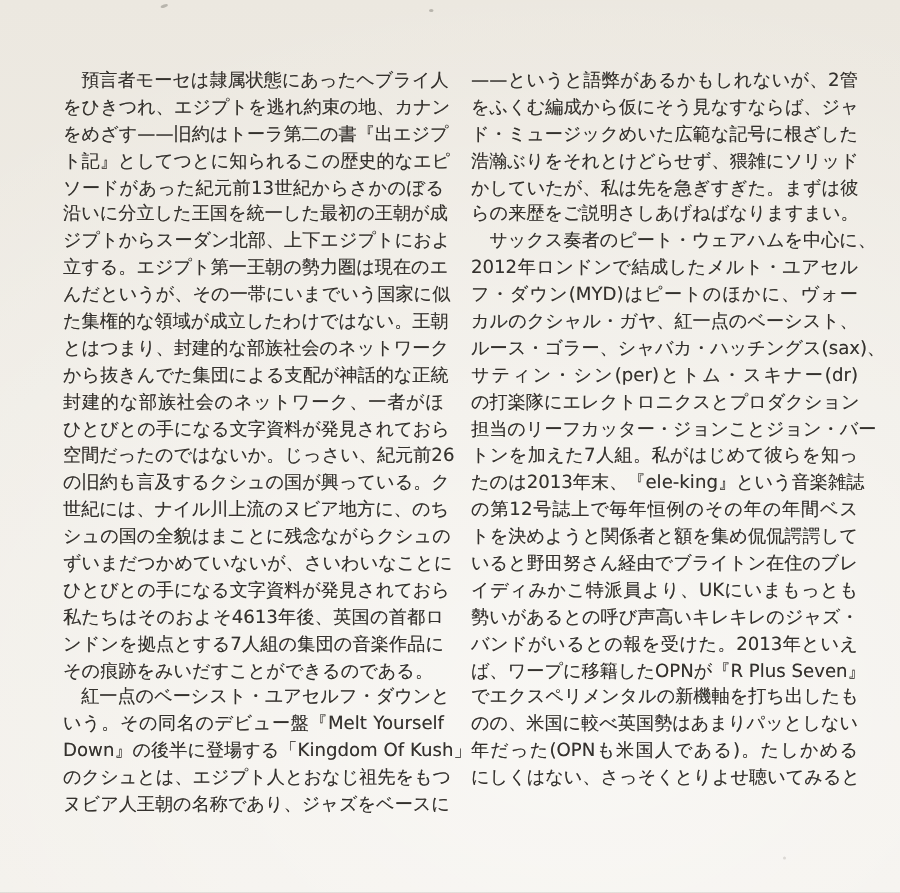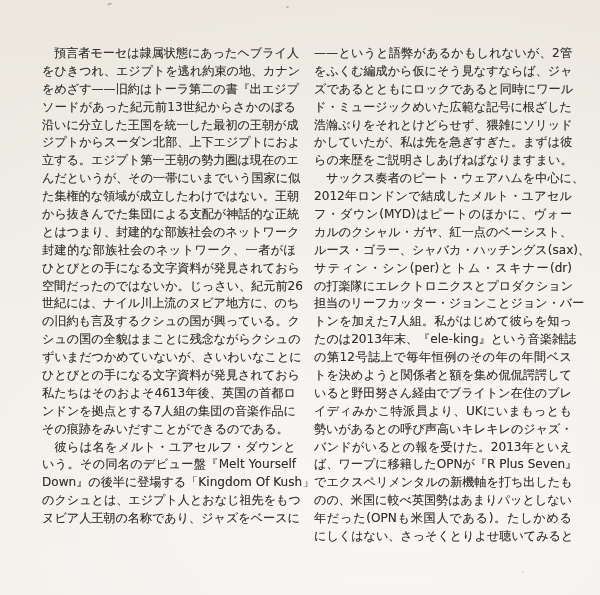--- a/index.html
+++ b/index.html
@@ -52,49 +52,49 @@
 
 <div id="page">
   <div id="speck-1" class="speck"></div>
   <div id="speck-2" class="speck"></div>
   <div id="speck-3" class="speck"></div>
 
   <div id="col-left" class="col">
       <div class="line">　預言者モーセは隷属状態にあったヘブライ人</div>
       <div class="line">をひきつれ、エジプトを逃れ約束の地、カナン</div>
       <div class="line">をめざす——旧約はトーラ第二の書『出エジプ</div>
+      <div class="line">ト記』としてつとに知られるこの歴史的なエピ</div>
       <div class="line">ソードがあった紀元前13世紀からさかのぼる</div>
       <div class="line">沿いに分立した王国を統一した最初の王朝が成</div>
       <div class="line">ジプトからスーダン北部、上下エジプトにおよ</div>
       <div class="line">立する。エジプト第一王朝の勢力圏は現在のエ</div>
       <div class="line">んだというが、その一帯にいまでいう国家に似</div>
       <div class="line">た集権的な領域が成立したわけではない。王朝</div>
+      <div class="line">とはつまり、封建的な部族社会のネットワーク</div>
       <div class="line">から抜きんでた集団による支配が神話的な正統</div>
-      <div class="line">とはつまり、封建的な部族社会のネットワーク</div>
       <div class="line">封建的な部族社会のネットワーク、一者がほ</div>
       <div class="line">ひとびとの手になる文字資料が発見されておら</div>
       <div class="line">空間だったのではないか。じっさい、紀元前26</div>
+      <div class="line">の旧約も言及するクシュの国が興っている。ク</div>
       <div class="line">世紀には、ナイル川上流のヌビア地方に、のち</div>
-      <div class="line">の旧約も言及するクシュの国が興っている。ク</div>
       <div class="line">シュの国の全貌はまことに残念ながらクシュの</div>
       <div class="line">ずいまだつかめていないが、さいわいなことに</div>
       <div class="line">ひとびとの手になる文字資料が発見されておら</div>
       <div class="line">私たちはそのおよそ4613年後、英国の首都ロ</div>
       <div class="line">ンドンを拠点とする7人組の集団の音楽作品に</div>
       <div class="line pend">その痕跡をみいだすことができるのである。</div>
-      <div class="line">　彼らは名をメルト・ユアセルフ・ダウンと</div>
+      <div class="line">　紅一点のベーシスト・ユアセルフ・ダウンと</div>
       <div class="line">いう。その同名のデビュー盤『Melt Yourself</div>
       <div class="line">Down』の後半に登場する「Kingdom Of Kush」</div>
       <div class="line">のクシュとは、エジプト人とおなじ祖先をもつ</div>
       <div class="line">ヌビア人王朝の名称であり、ジャズをベースに</div>
     </div>
   <div id="col-right" class="col">
       <div class="line">——というと語弊があるかもしれないが、2管</div>
       <div class="line">をふくむ編成から仮にそう見なすならば、ジャ</div>
-      <div class="line">ズであるとともにロックであると同時にワール</div>
       <div class="line">ド・ミュージックめいた広範な記号に根ざした</div>
       <div class="line">浩瀚ぶりをそれとけどらせず、猥雑にソリッド</div>
       <div class="line">かしていたが、私は先を急ぎすぎた。まずは彼</div>
       <div class="line pend">らの来歴をご説明さしあげねばなりますまい。</div>
       <div class="line">　サックス奏者のピート・ウェアハムを中心に、</div>
       <div class="line">2012年ロンドンで結成したメルト・ユアセル</div>
       <div class="line">フ・ダウン(MYD)はピートのほかに、ヴォー</div>
       <div class="line">カルのクシャル・ガヤ、紅一点のベーシスト、</div>
       <div class="line">ルース・ゴラー、シャバカ・ハッチングス(sax)、</div>
       <div class="line">サティン・シン(per)とトム・スキナー(dr)</div>

